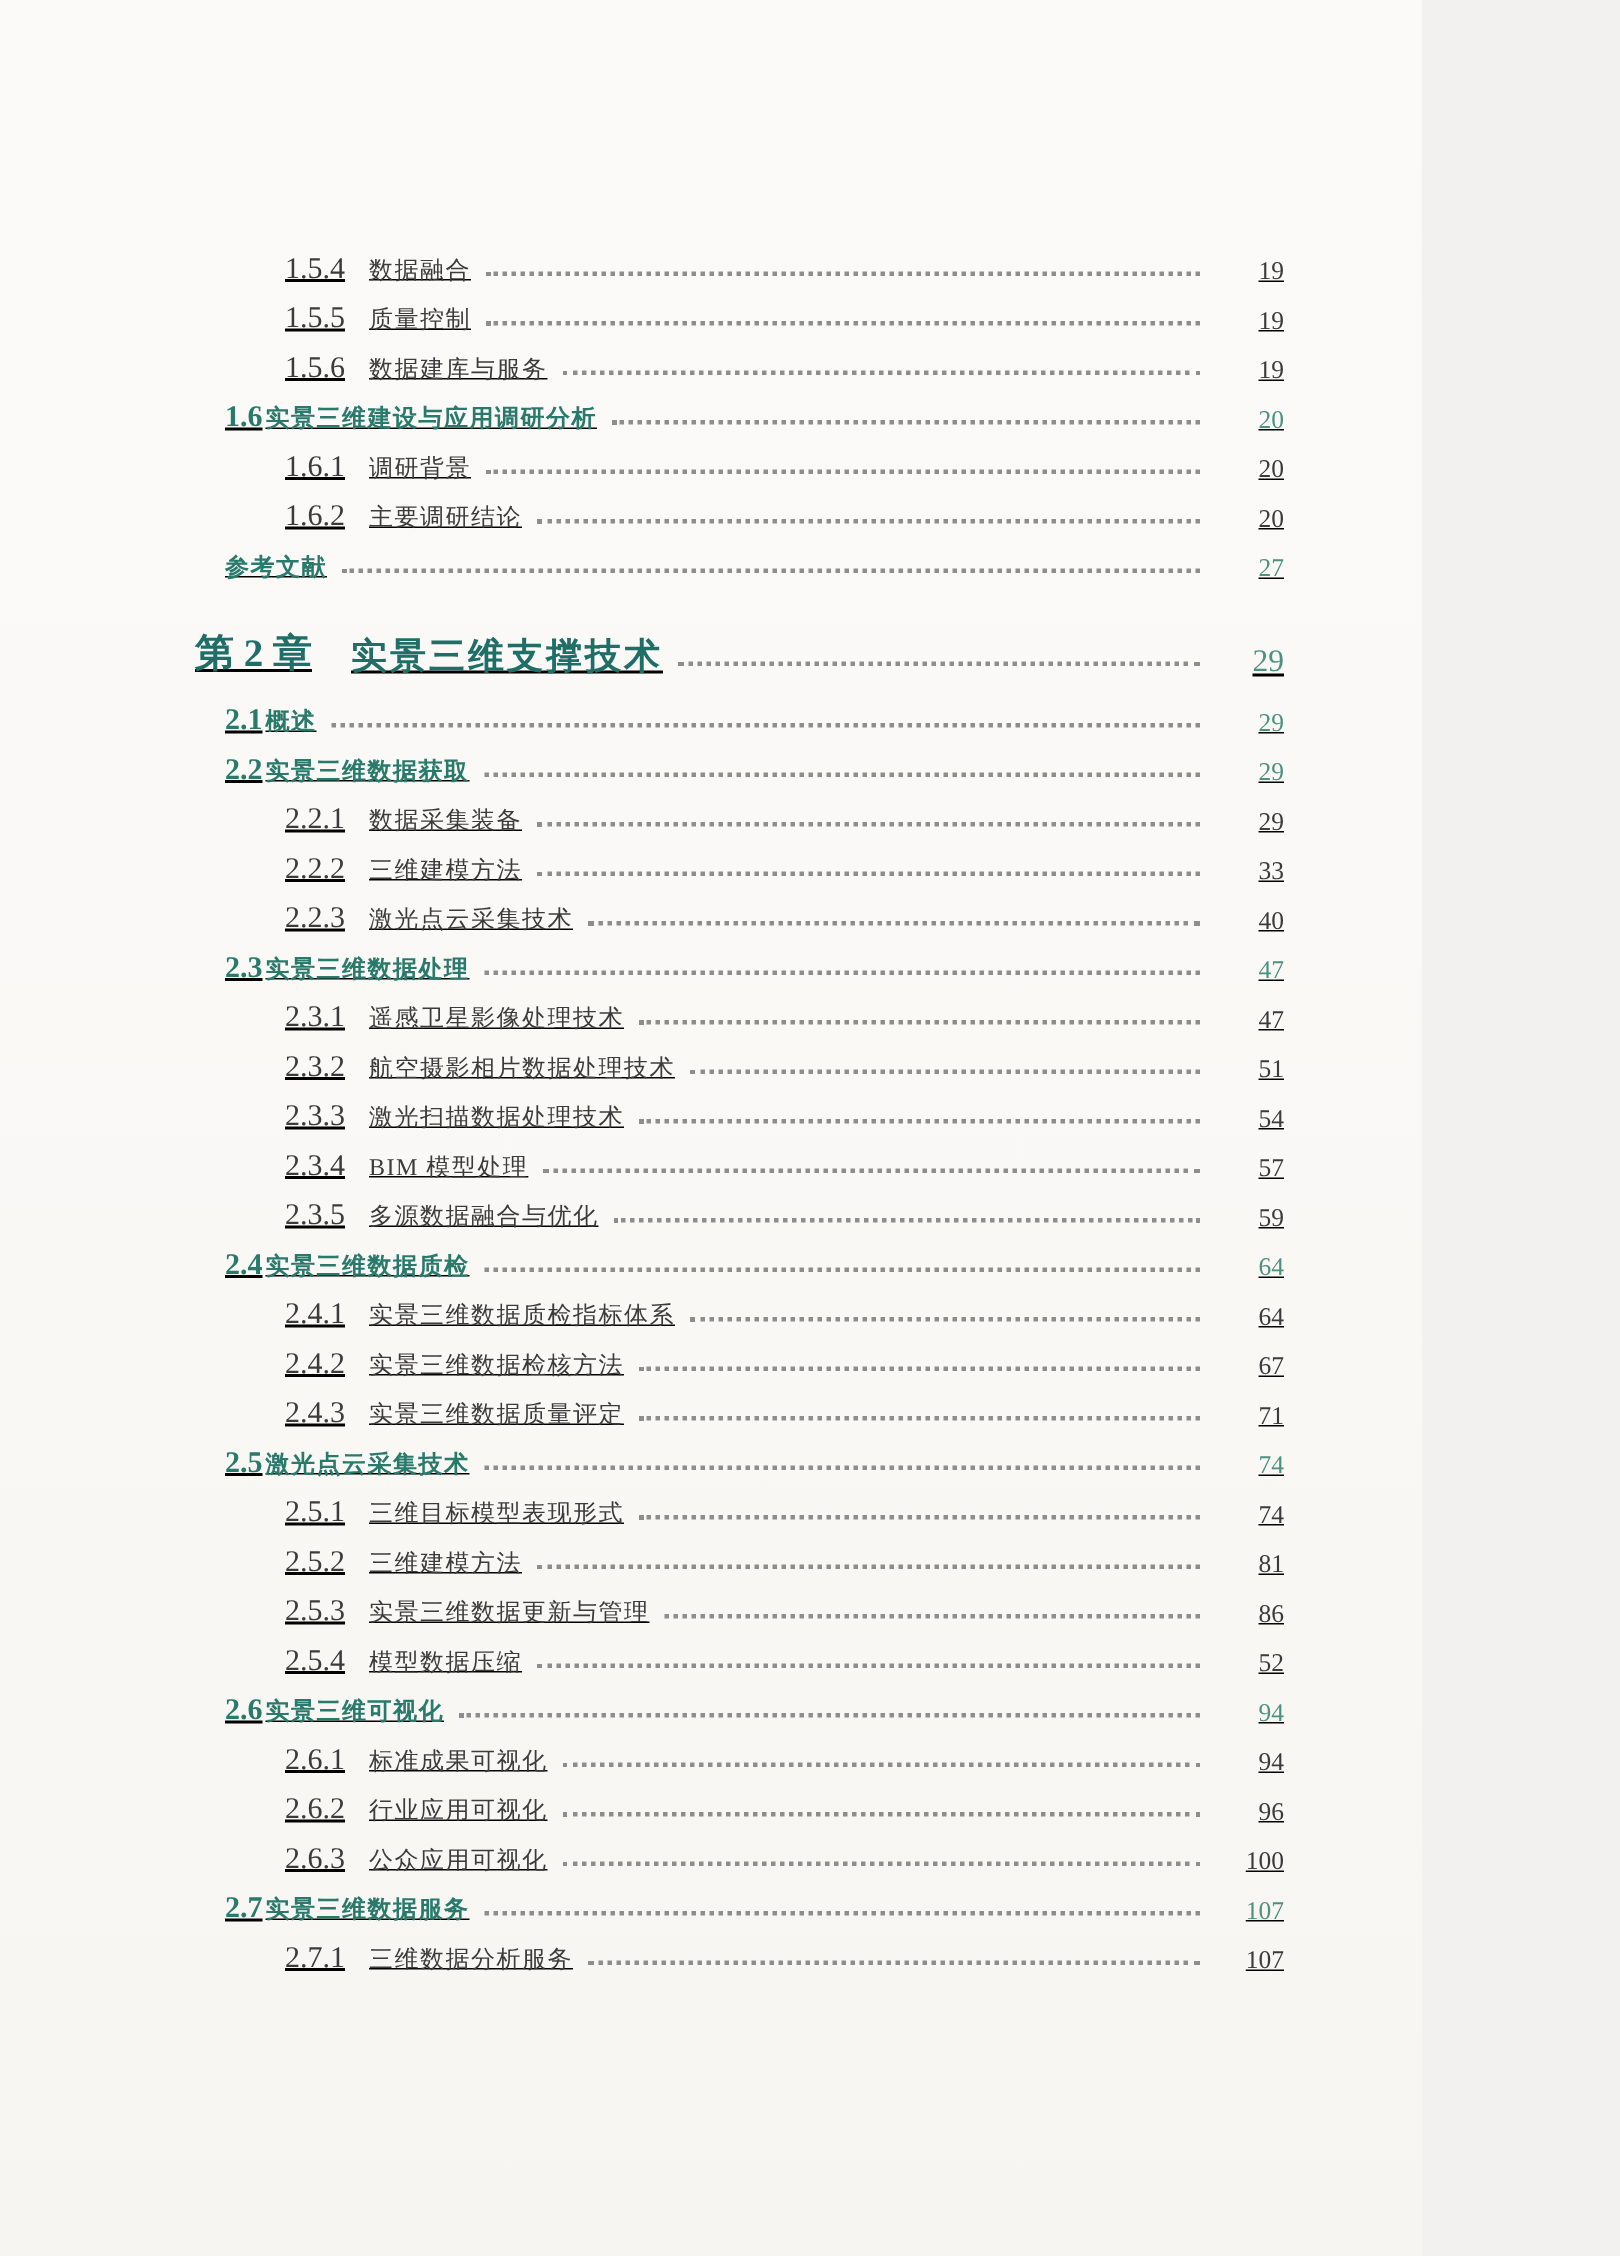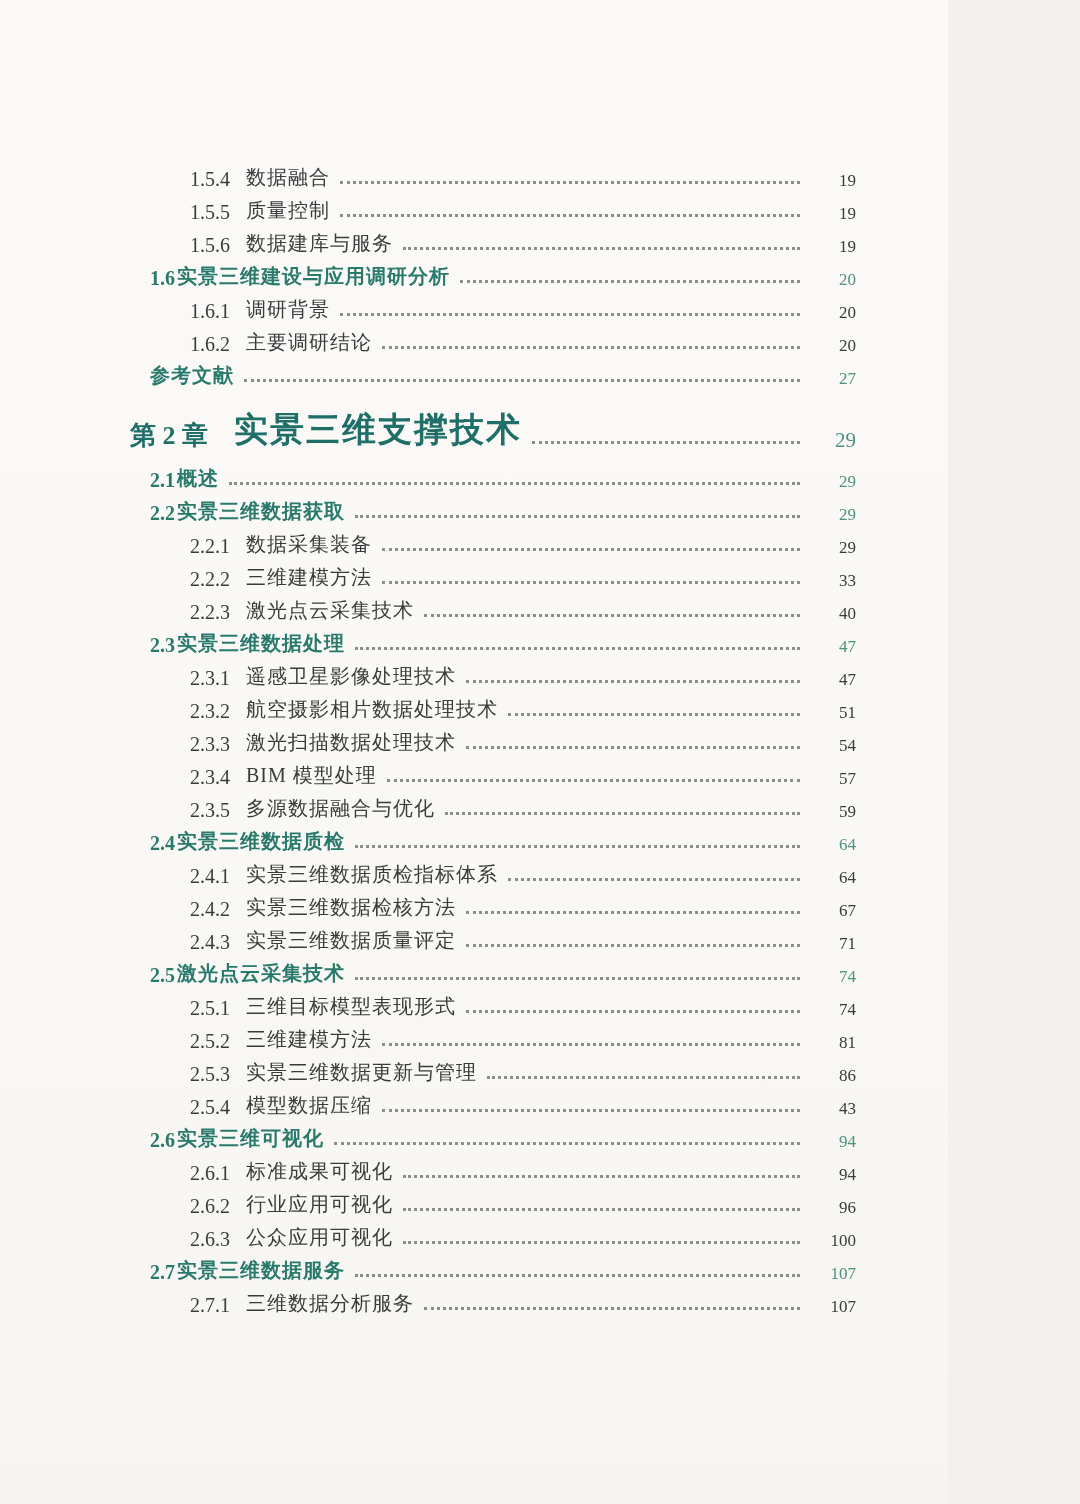--- a/index.html
+++ b/index.html
@@ -7,29 +7,30 @@
     width:1080px;height:1504px;
     background:#f2f1ef;
     font-family:"Liberation Serif","DejaVu Serif",serif;
   }
   .page{
     width:948px;height:1504px;
     background:linear-gradient(180deg,#fbfaf8 0%,#f9f8f5 60%,#f6f5f2 100%);
     box-sizing:border-box;
     padding:158px 92px 0 130px;
     overflow:hidden;
+    text-decoration:underline;
   }
   .toc-row{
     display:flex;
     align-items:flex-end;
     height:33px;
     color:var(--body,#3b3b3b);
   }
   .toc-row .num{white-space:pre;font-size:20px;}
-  .toc-row .title{white-space:pre;font-size:20px;letter-spacing:1px;}
+  .toc-row .title{white-space:pre;font-size:16px;letter-spacing:1px;}
   .toc-row .dots{
     flex:1;
     border-bottom:3px dotted var(--dots,#8d8d8d);
     margin:0 10px 7px 10px;
     min-width:20px;
   }
   .toc-row .pg{
     min-width:46px;
     text-align:right;
     font-size:17px;
@@ -49,21 +50,21 @@
     color:var(--accent-page,#4d9181);
   }
   
   .toc-row.chapter{
     height:64px;
     padding-bottom:6px;
     color:var(--accent-dark,#1f6f68);
     font-weight:bold;
   }
   .toc-row.chapter .num{font-size:26px;margin-right:26px;}
-  .toc-row.chapter .title{font-size:34px;letter-spacing:2px;}
+  .toc-row.chapter .title{font-size:24px;letter-spacing:2px;}
   .toc-row.chapter .dots{margin-bottom:9px;}
   .toc-row.chapter .pg{font-size:21px;}
 </style>
 </head>
 <body>
 
 <div class="page">
   <div>
       <div class="toc-row sub">
     <span class="num">1.5.4</span>
@@ -224,21 +225,21 @@
       <div class="toc-row sub">
     <span class="num">2.5.3</span>
     <span class="title">实景三维数据更新与管理</span>
     <span class="dots"></span>
     <span class="pg">86</span>
   </div>
       <div class="toc-row sub">
     <span class="num">2.5.4</span>
     <span class="title">模型数据压缩</span>
     <span class="dots"></span>
-    <span class="pg">43</span>
+    <span class="pg">52</span>
   </div>
       <div class="toc-row section">
     <span class="num">2.6</span>
     <span class="title">实景三维可视化</span>
     <span class="dots"></span>
     <span class="pg">94</span>
   </div>
       <div class="toc-row sub">
     <span class="num">2.6.1</span>
     <span class="title">标准成果可视化</span>

